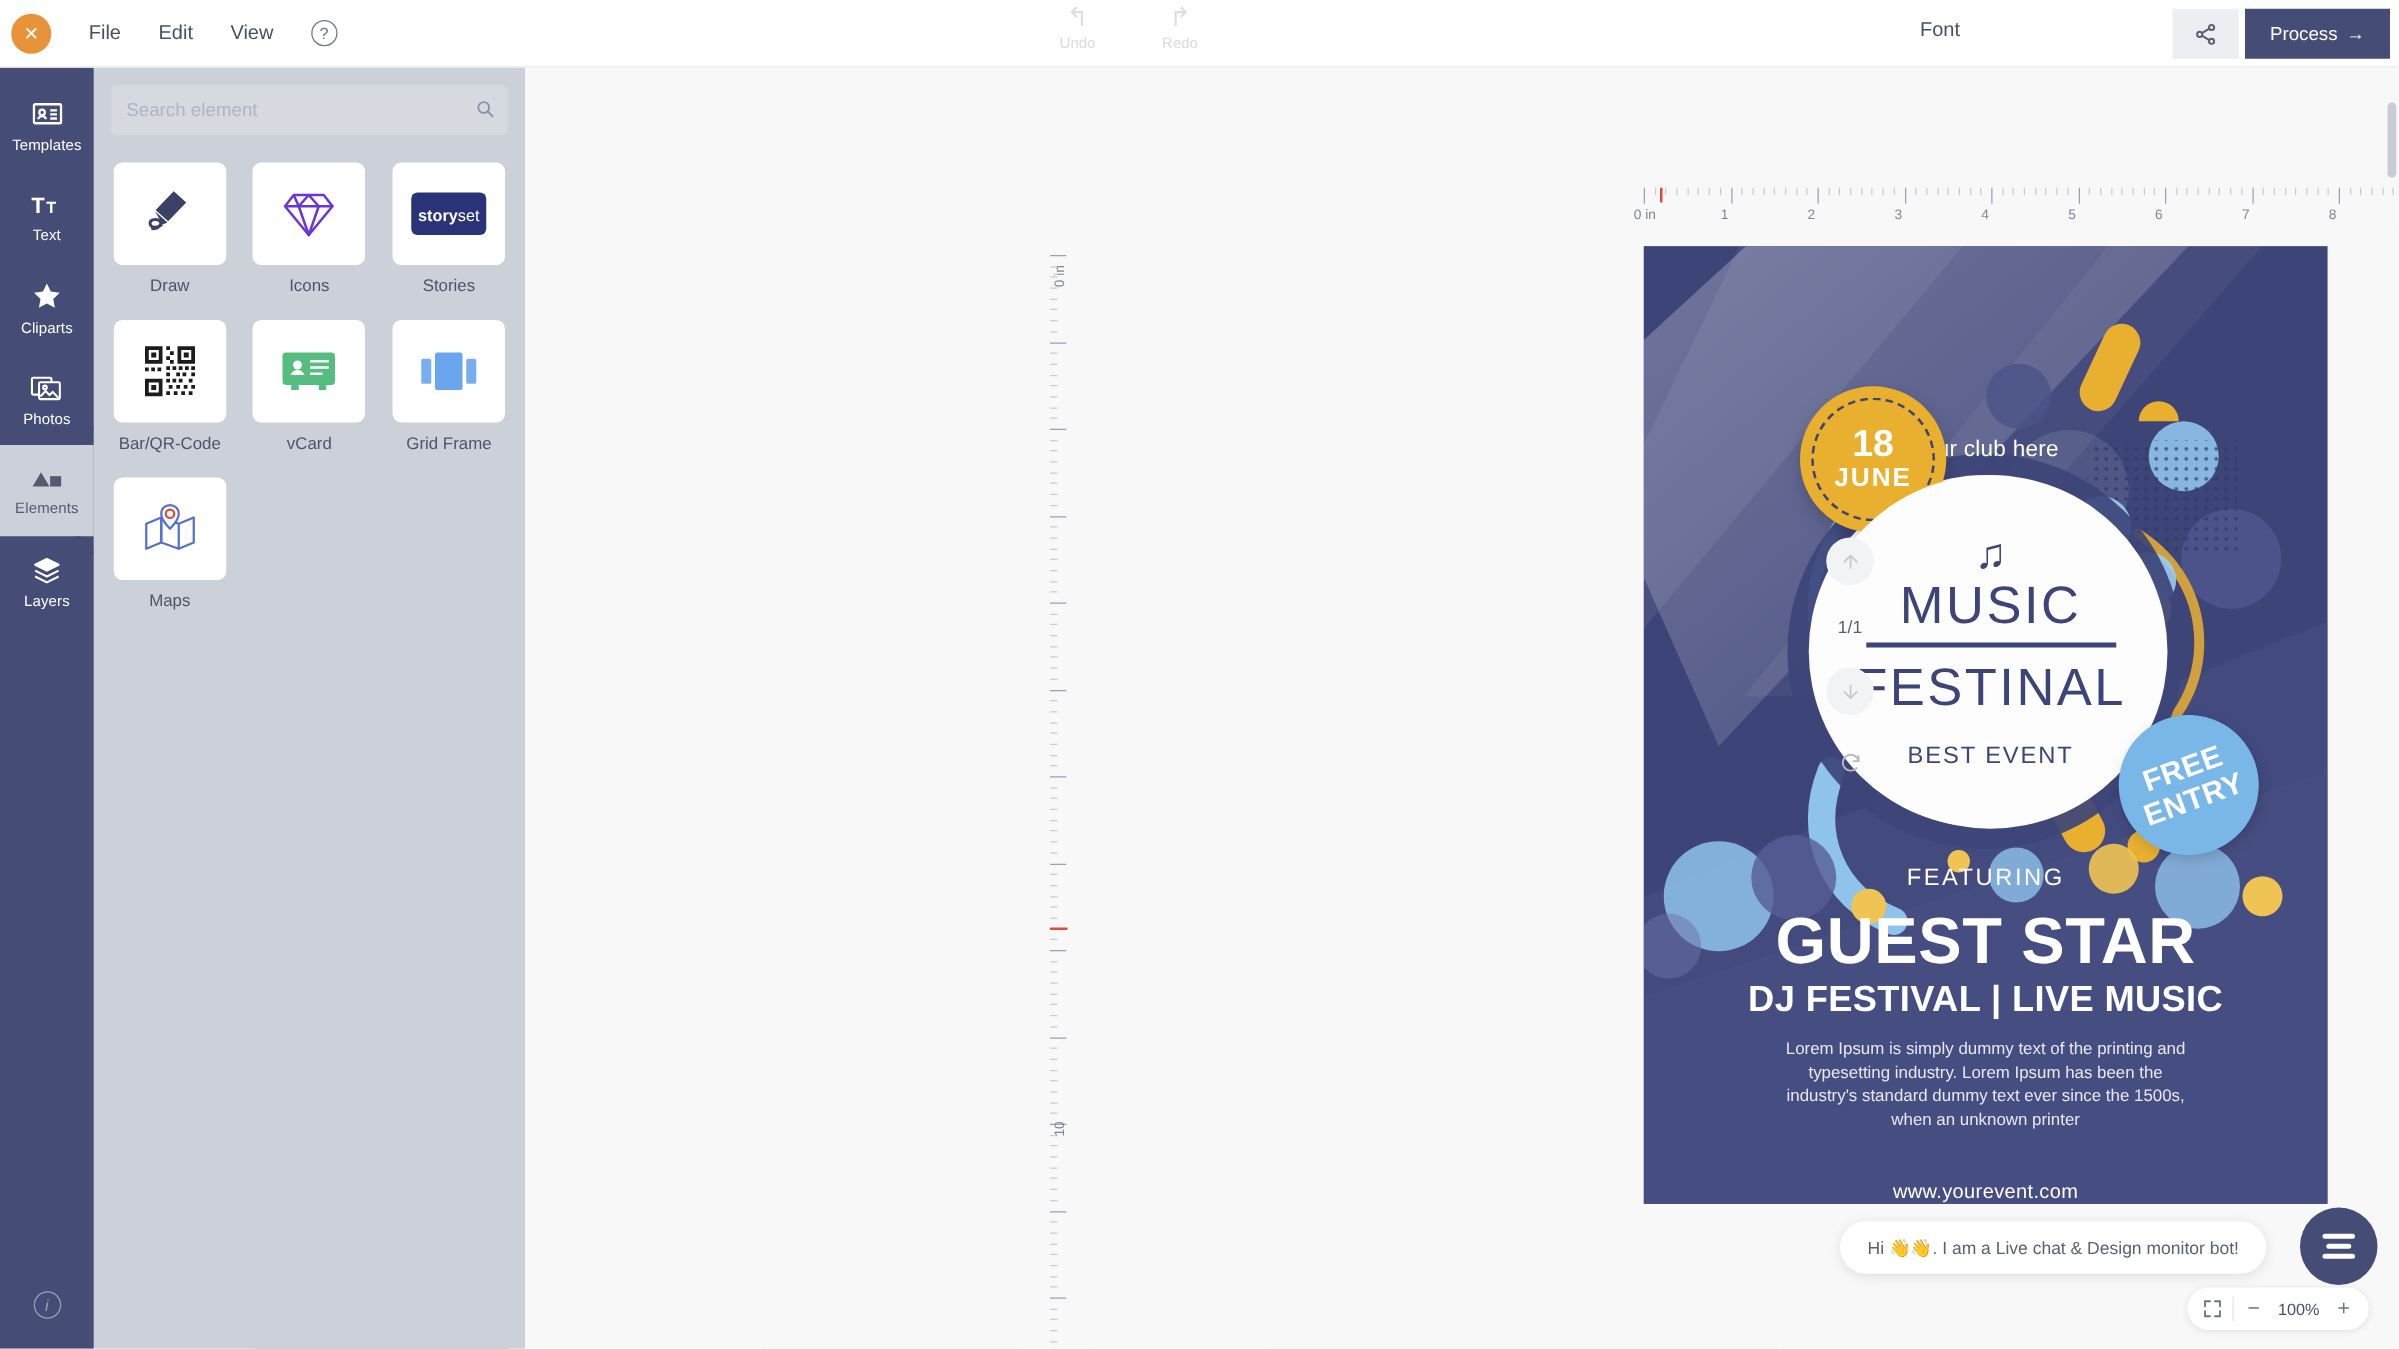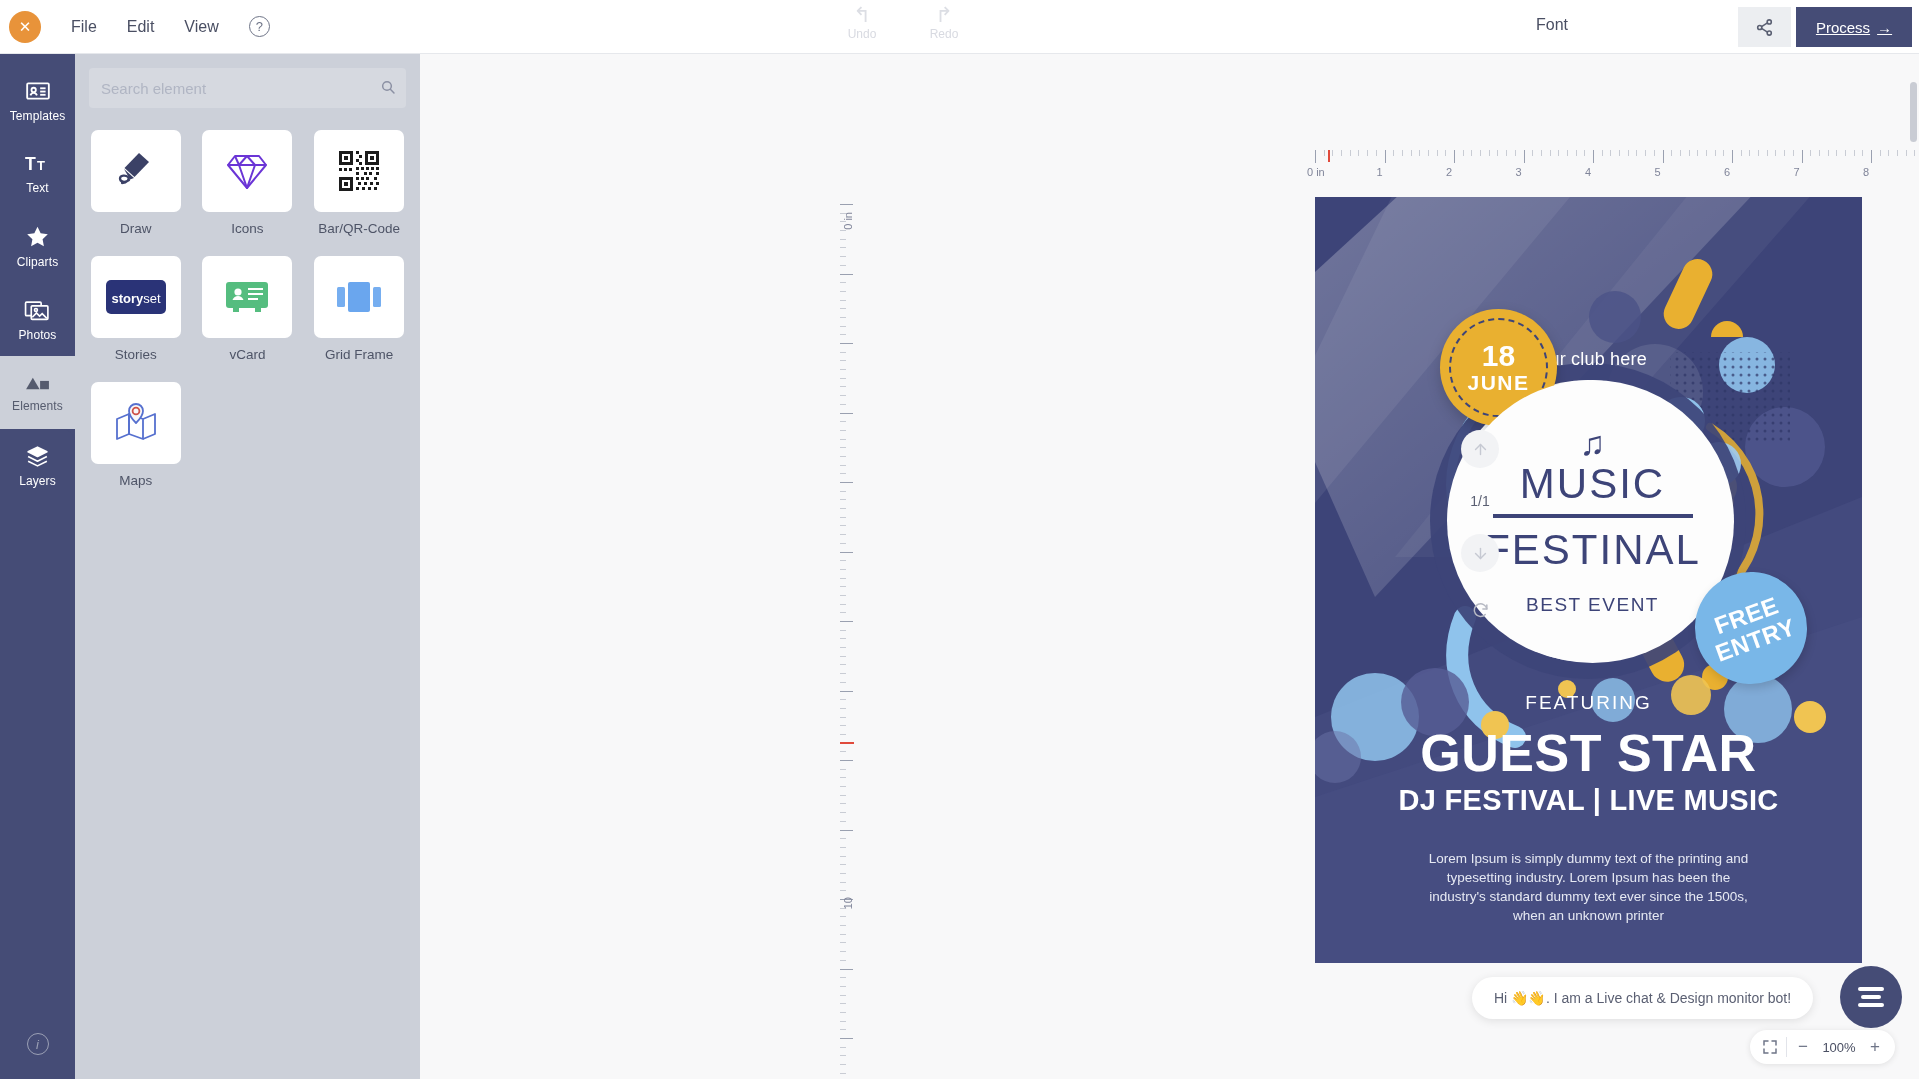--- a/index.html
+++ b/index.html
@@ -44,21 +44,20 @@
   .share-btn {
     position: absolute; left: 1738px; top: 7px; width: 53px; height: 40px;
     background: #eceef1; display: flex; align-items: center; justify-content: center;
     cursor: pointer;
   }
   .process-btn {
     position: absolute; left: 1796px; top: 7px; width: 116px; height: 40px;
     background: #454c76; color: #fff; font-size: 15px;
     display: flex; align-items: center; justify-content: center; gap: 7px;
     cursor: pointer;
-    text-decoration: underline;
   }
 
   
   .leftnav {
     position: absolute; top: 54px; left: 0; width: 75px; height: 1025px;
     background: #454c76; z-index: 30;
   }
   .nav-item {
     width: 75px; height: 73px; display: flex; flex-direction: column;
     align-items: center; justify-content: center; cursor: pointer;
@@ -174,21 +173,21 @@
     transform: rotate(-20deg);
     box-shadow: 0 4px 10px rgba(0,0,0,.15);
   }
   .fe-circle .fe-t { color: #fff; font-size: 24px; font-weight: bold; line-height: 26px; letter-spacing: .5px; }
 
   .feat-block { position: absolute; top: 495px; left: 0; width: 547px; text-align: center; }
   .t-featuring { color: #fff; font-size: 19px; letter-spacing: 2px; }
   .t-guest { color: #fff; font-size: 52px; font-weight: bold; letter-spacing: .5px; margin-top: 11px; line-height: 56px;}
   .t-dj { color: #fff; font-size: 29px; font-weight: bold; letter-spacing: .3px; margin-top: 3px; }
   .t-lorem {
-    color: #e6e9f3; font-size: 13.5px; line-height: 19px; margin-top: 32px;
+    color: #e6e9f3; font-size: 13.5px; line-height: 19px; margin-top: 12px;
     width: 330px; margin-left: auto; margin-right: auto;
   }
   .t-web { color: #fff; font-size: 16px; margin-top: 40px; letter-spacing: .3px; }
 
   
   .pagenav {
     position: absolute; left: 1450px; top: 430px; width: 60px;
     display: flex; flex-direction: column; align-items: center; z-index: 20;
   }
   .pn-btn {
@@ -361,20 +360,30 @@
         <div class="thumb">
           <svg width="46" height="42" viewBox="0 0 46 42" fill="none" stroke="#6b35d6" stroke-width="2" stroke-linejoin="round">
             <path d="M4 15h38L23 38z"></path>
             <path d="M4 15l7-9h24l7 9"></path>
             <path d="M11 6l4 9-   "></path>
             <path d="M15 15L23 6l8 9"></path>
             <path d="M15 15L23 38l8-23"></path>
           </svg>
         </div>
         <div class="cap">Icons</div>
+      </div>
+
+      <div class="cell">
+        <div class="thumb">
+          <svg width="62" height="38" viewBox="0 0 62 38">
+            <rect x="1" y="2" width="60" height="34" rx="5" fill="#2a3377"></rect>
+            <text x="31" y="25" text-anchor="middle" font-family="Liberation Sans, sans-serif" font-size="13" font-weight="bold" fill="#ffffff">story<tspan font-weight="normal">set</tspan></text>
+          </svg>
+        </div>
+        <div class="cap">Stories</div>
       </div>
 
       <div class="cell">
         <div class="thumb">
           <svg width="44" height="44" viewBox="0 0 44 44">
             <g fill="#1c1c1c">
               <path d="M2 2h14v14H2zm3 3v8h8V5z"></path>
                 <rect x="7" y="7" width="4" height="4"></rect>
               <path d="M28 2h14v14H28zm3 3v8h8V5z"></path>
                 <rect x="33" y="7" width="4" height="4"></rect>
@@ -405,30 +414,20 @@
               <rect x="33" y="33" width="3" height="3"></rect>
                 <rect x="39" y="33" width="3" height="3"></rect>
               <rect x="19" y="38" width="3" height="3"></rect>
                 <rect x="25" y="38" width="3" height="3"></rect>
               <rect x="31" y="38" width="3" height="3"></rect>
                 <rect x="37" y="38" width="3" height="3"></rect>
             </g>
           </svg>
         </div>
         <div class="cap">Bar/QR-Code</div>
-      </div>
-
-      <div class="cell">
-        <div class="thumb">
-          <svg width="62" height="38" viewBox="0 0 62 38">
-            <rect x="1" y="2" width="60" height="34" rx="5" fill="#2a3377"></rect>
-            <text x="31" y="25" text-anchor="middle" font-family="Liberation Sans, sans-serif" font-size="13" font-weight="bold" fill="#ffffff">story<tspan font-weight="normal">set</tspan></text>
-          </svg>
-        </div>
-        <div class="cap">Stories</div>
       </div>
 
       <div class="cell">
         <div class="thumb">
           <svg width="46" height="36" viewBox="0 0 46 36">
             <rect x="2" y="3" width="42" height="26" rx="3" fill="#55bd7f"></rect>
             <circle cx="14" cy="13" r="3.6" fill="#fff"></circle>
             <path d="M8.5 21c1-2.8 3-4 5.5-4s4.5 1.2 5.5 4z" fill="#fff"></path>
             <rect x="24" y="9" width="15" height="2" fill="#fff"></rect>
             <rect x="24" y="14" width="15" height="2" fill="#fff"></rect>

